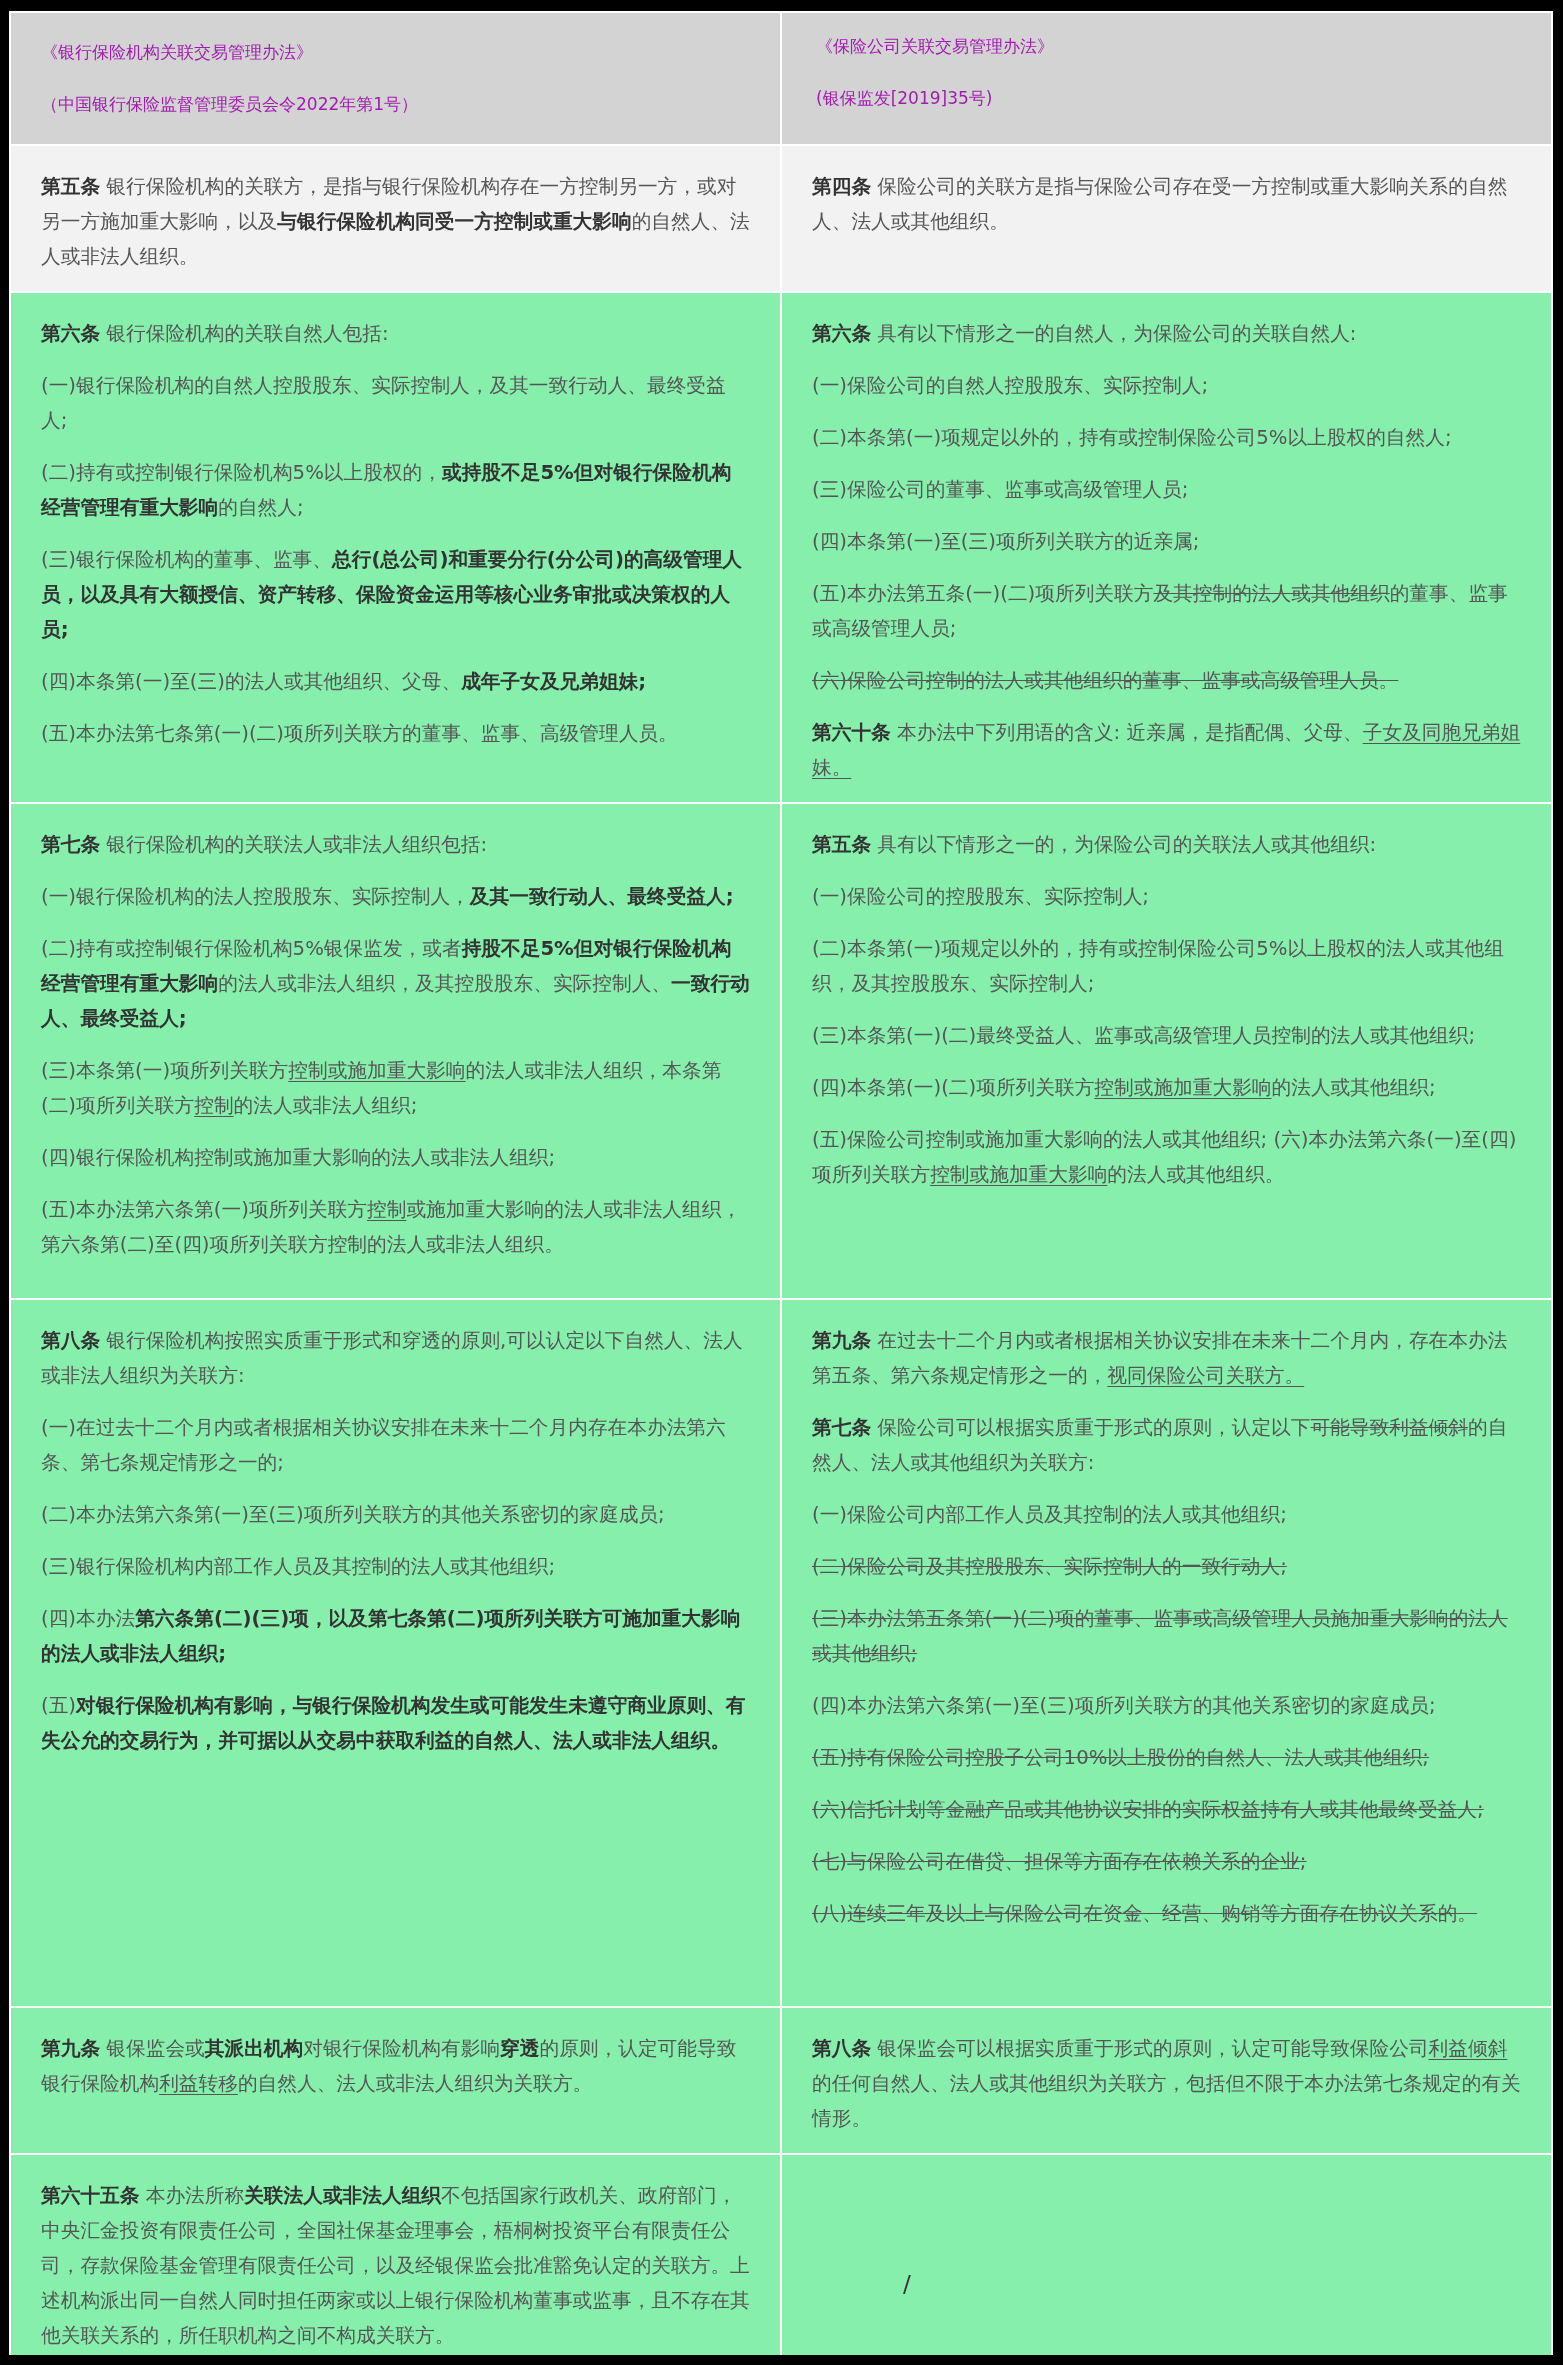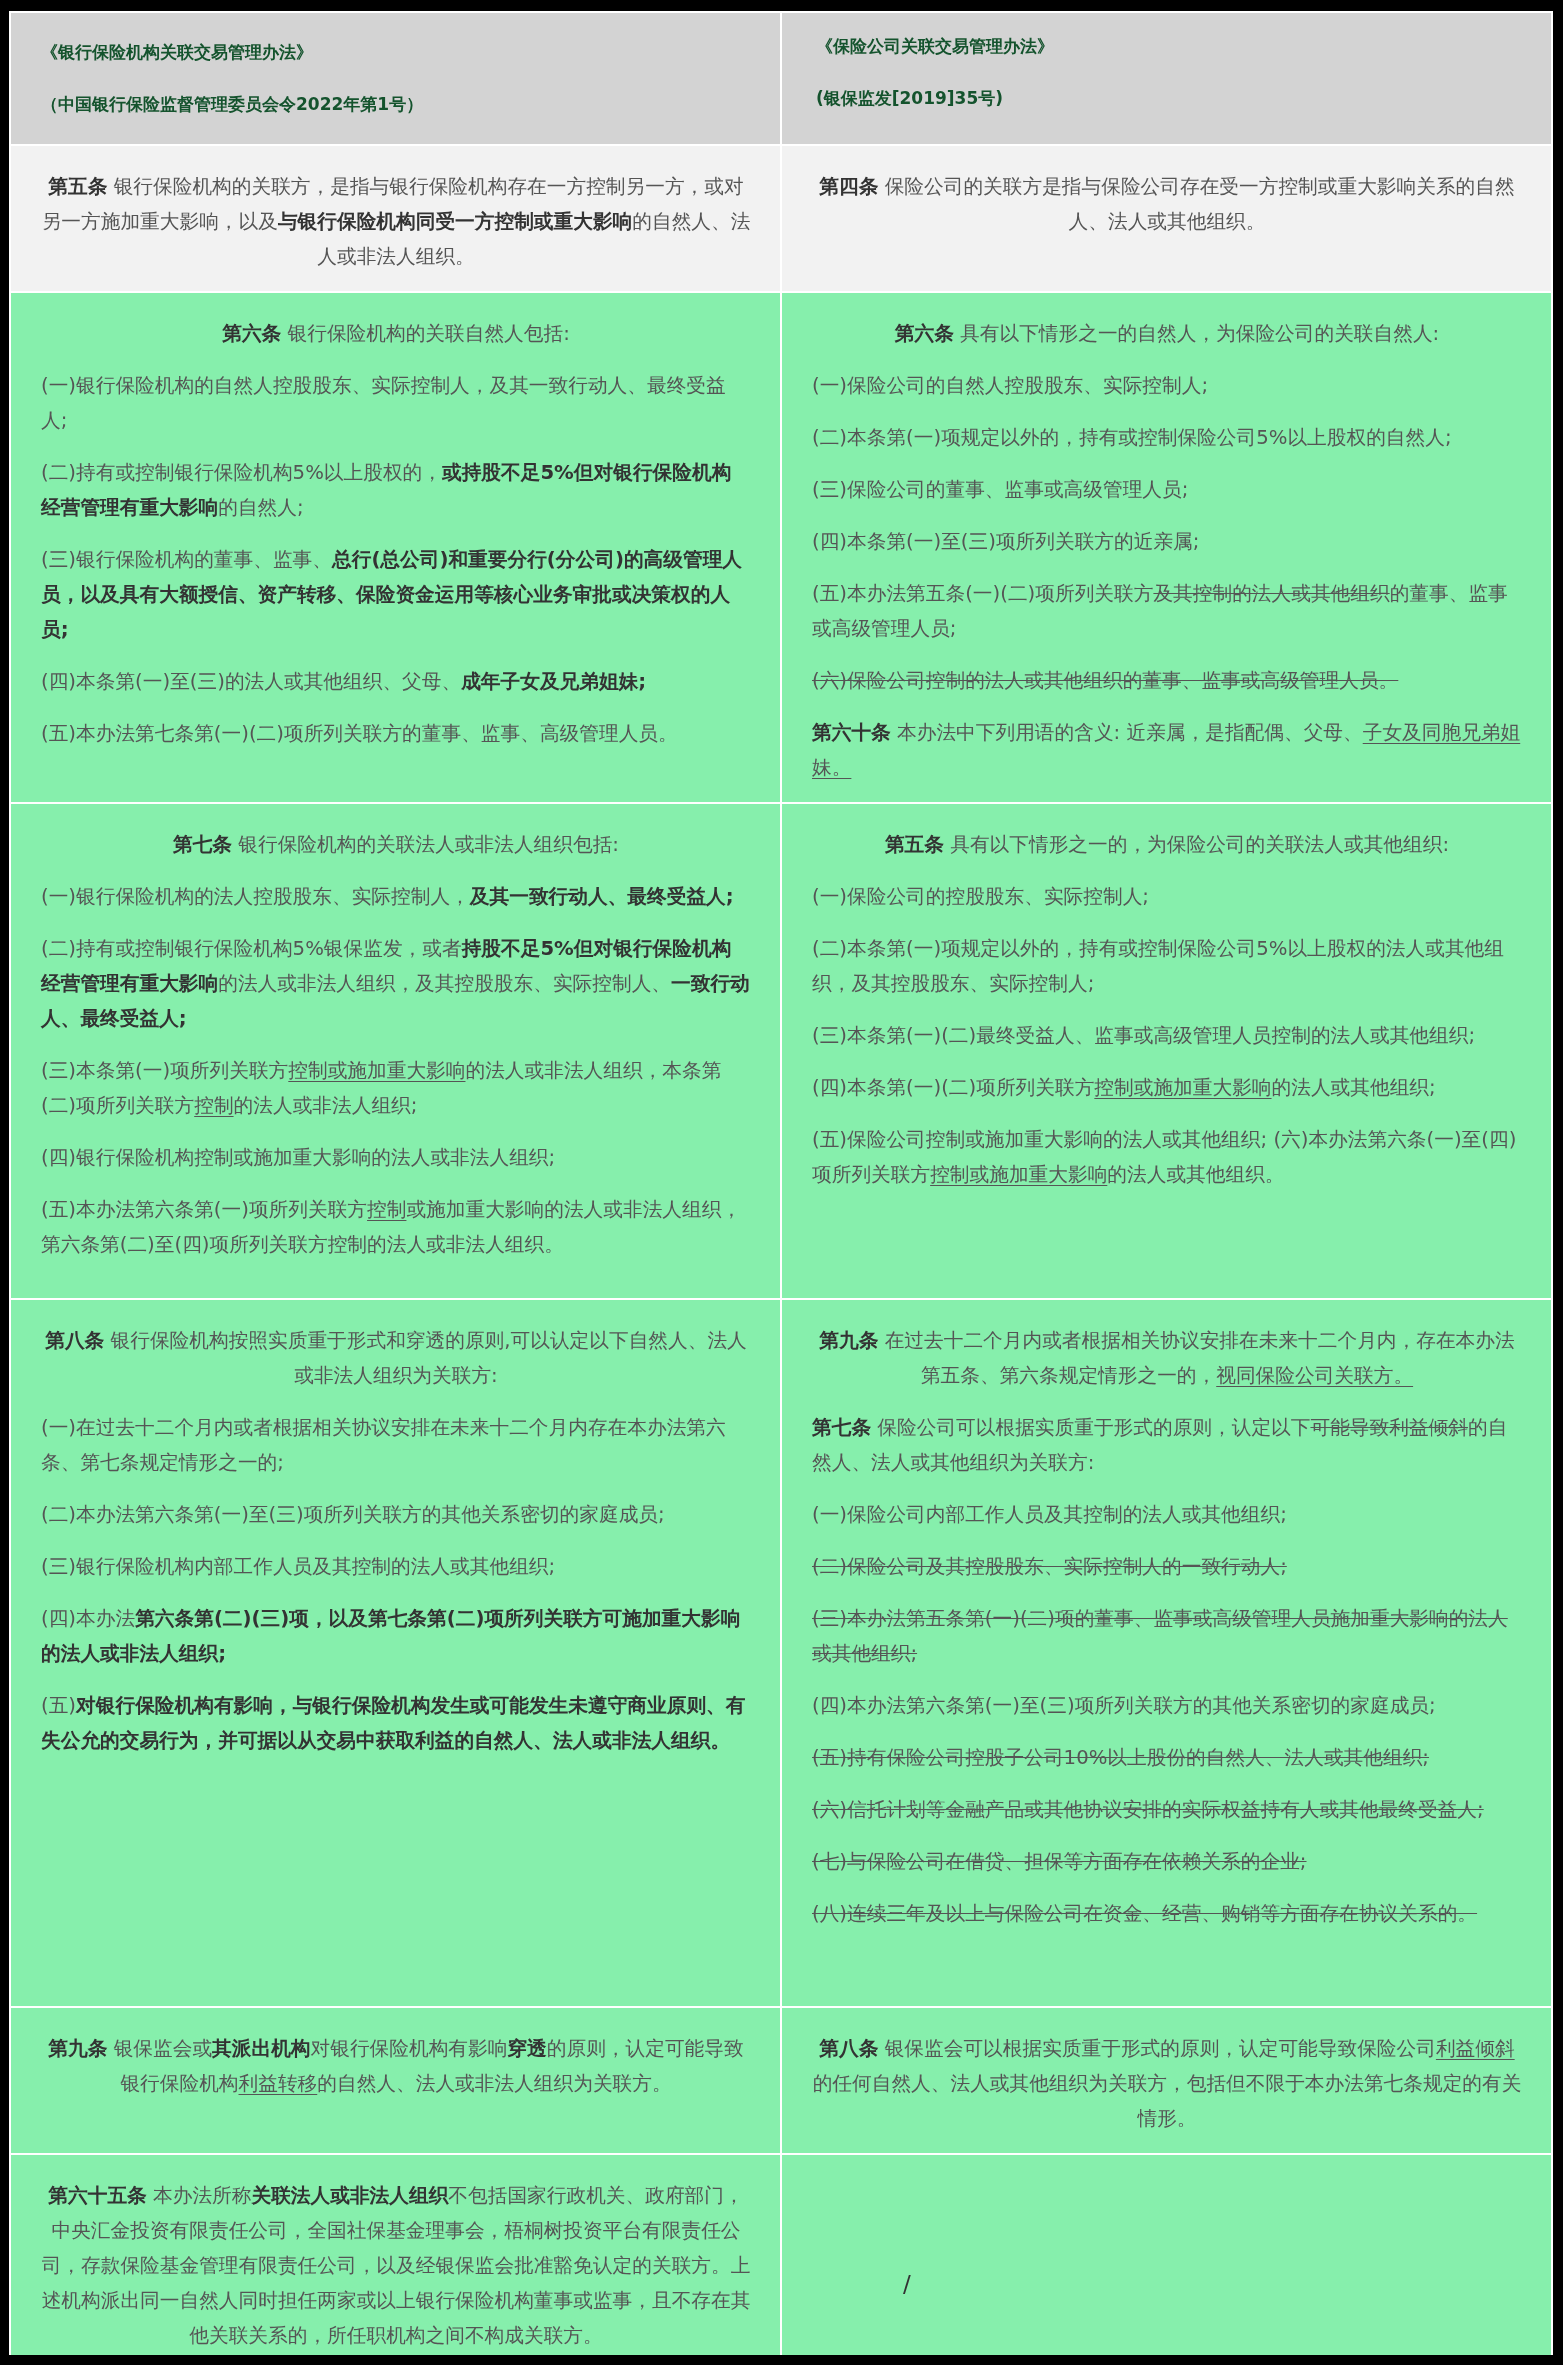--- a/index.html
+++ b/index.html
@@ -29,35 +29,35 @@
       vertical-align: top;
       text-align: left;
       padding: 0 29px 0 30px;
       color: #555555;
       font-size: 19.7px;
       line-height: 35px;
       font-weight: normal;
     }
     table.compare th {
       background: #d3d3d3;
-      color: #14532d;
-      font-weight: bold;
+      color: #a21caf;
+      font-weight: normal;
       font-size: 17px;
       line-height: 25px;
       height: 125px;
       padding-top: 27px;
       padding-bottom: 0;
       box-sizing: border-box;
       vertical-align: top;
     }
     th .hdr-line { display: block; margin-bottom: 27px; }
     tr.row-first td { background: #f2f2f2; }
     tr.row td { background: #86efac; }
     td p { margin: 0 0 17px 0; }
-    td p:first-child { margin-top: 23px; text-align: center; }
+    td p:first-child { margin-top: 23px; }
     .art { color: #333333; font-weight: bold; }
     .b { color: #333333; font-weight: bold; }
     .u { text-decoration: underline; text-underline-offset: 3.6px; }
     .s { text-decoration: line-through; }
     .slash-cell { position: relative; }
     .slash {
       position: absolute;
       left: 121px;
       top: 112px;
       font-size: 23px;

